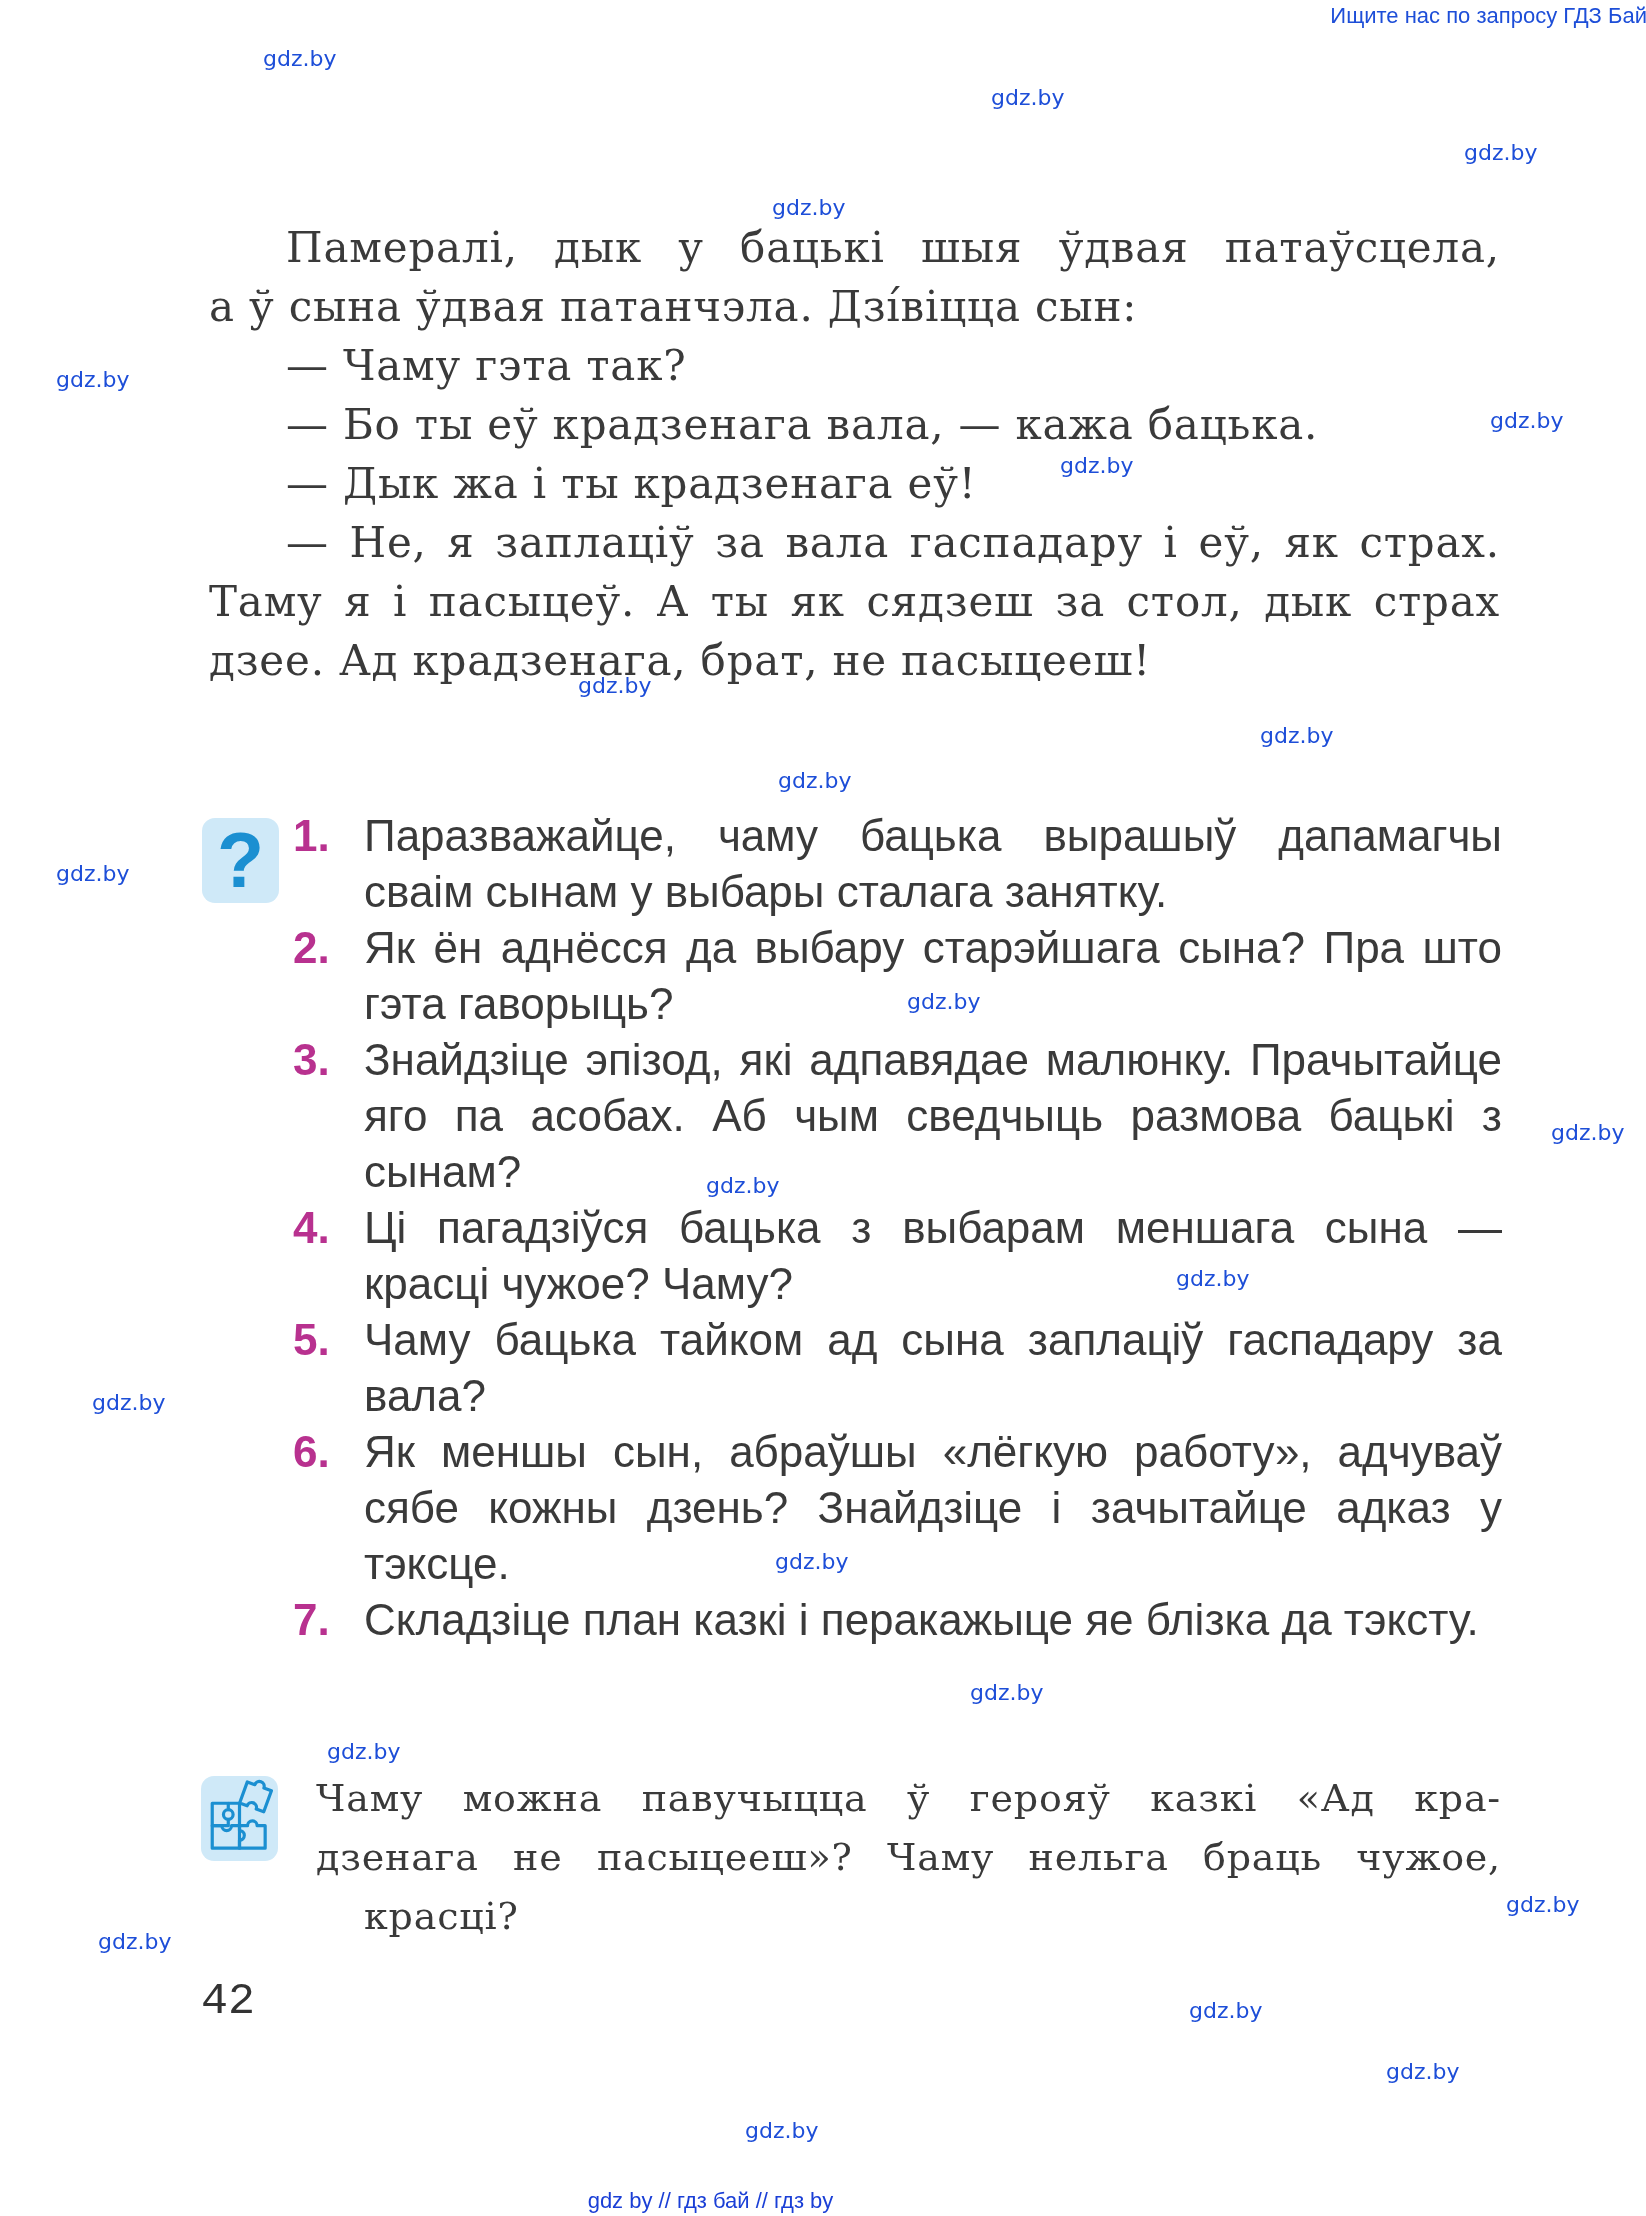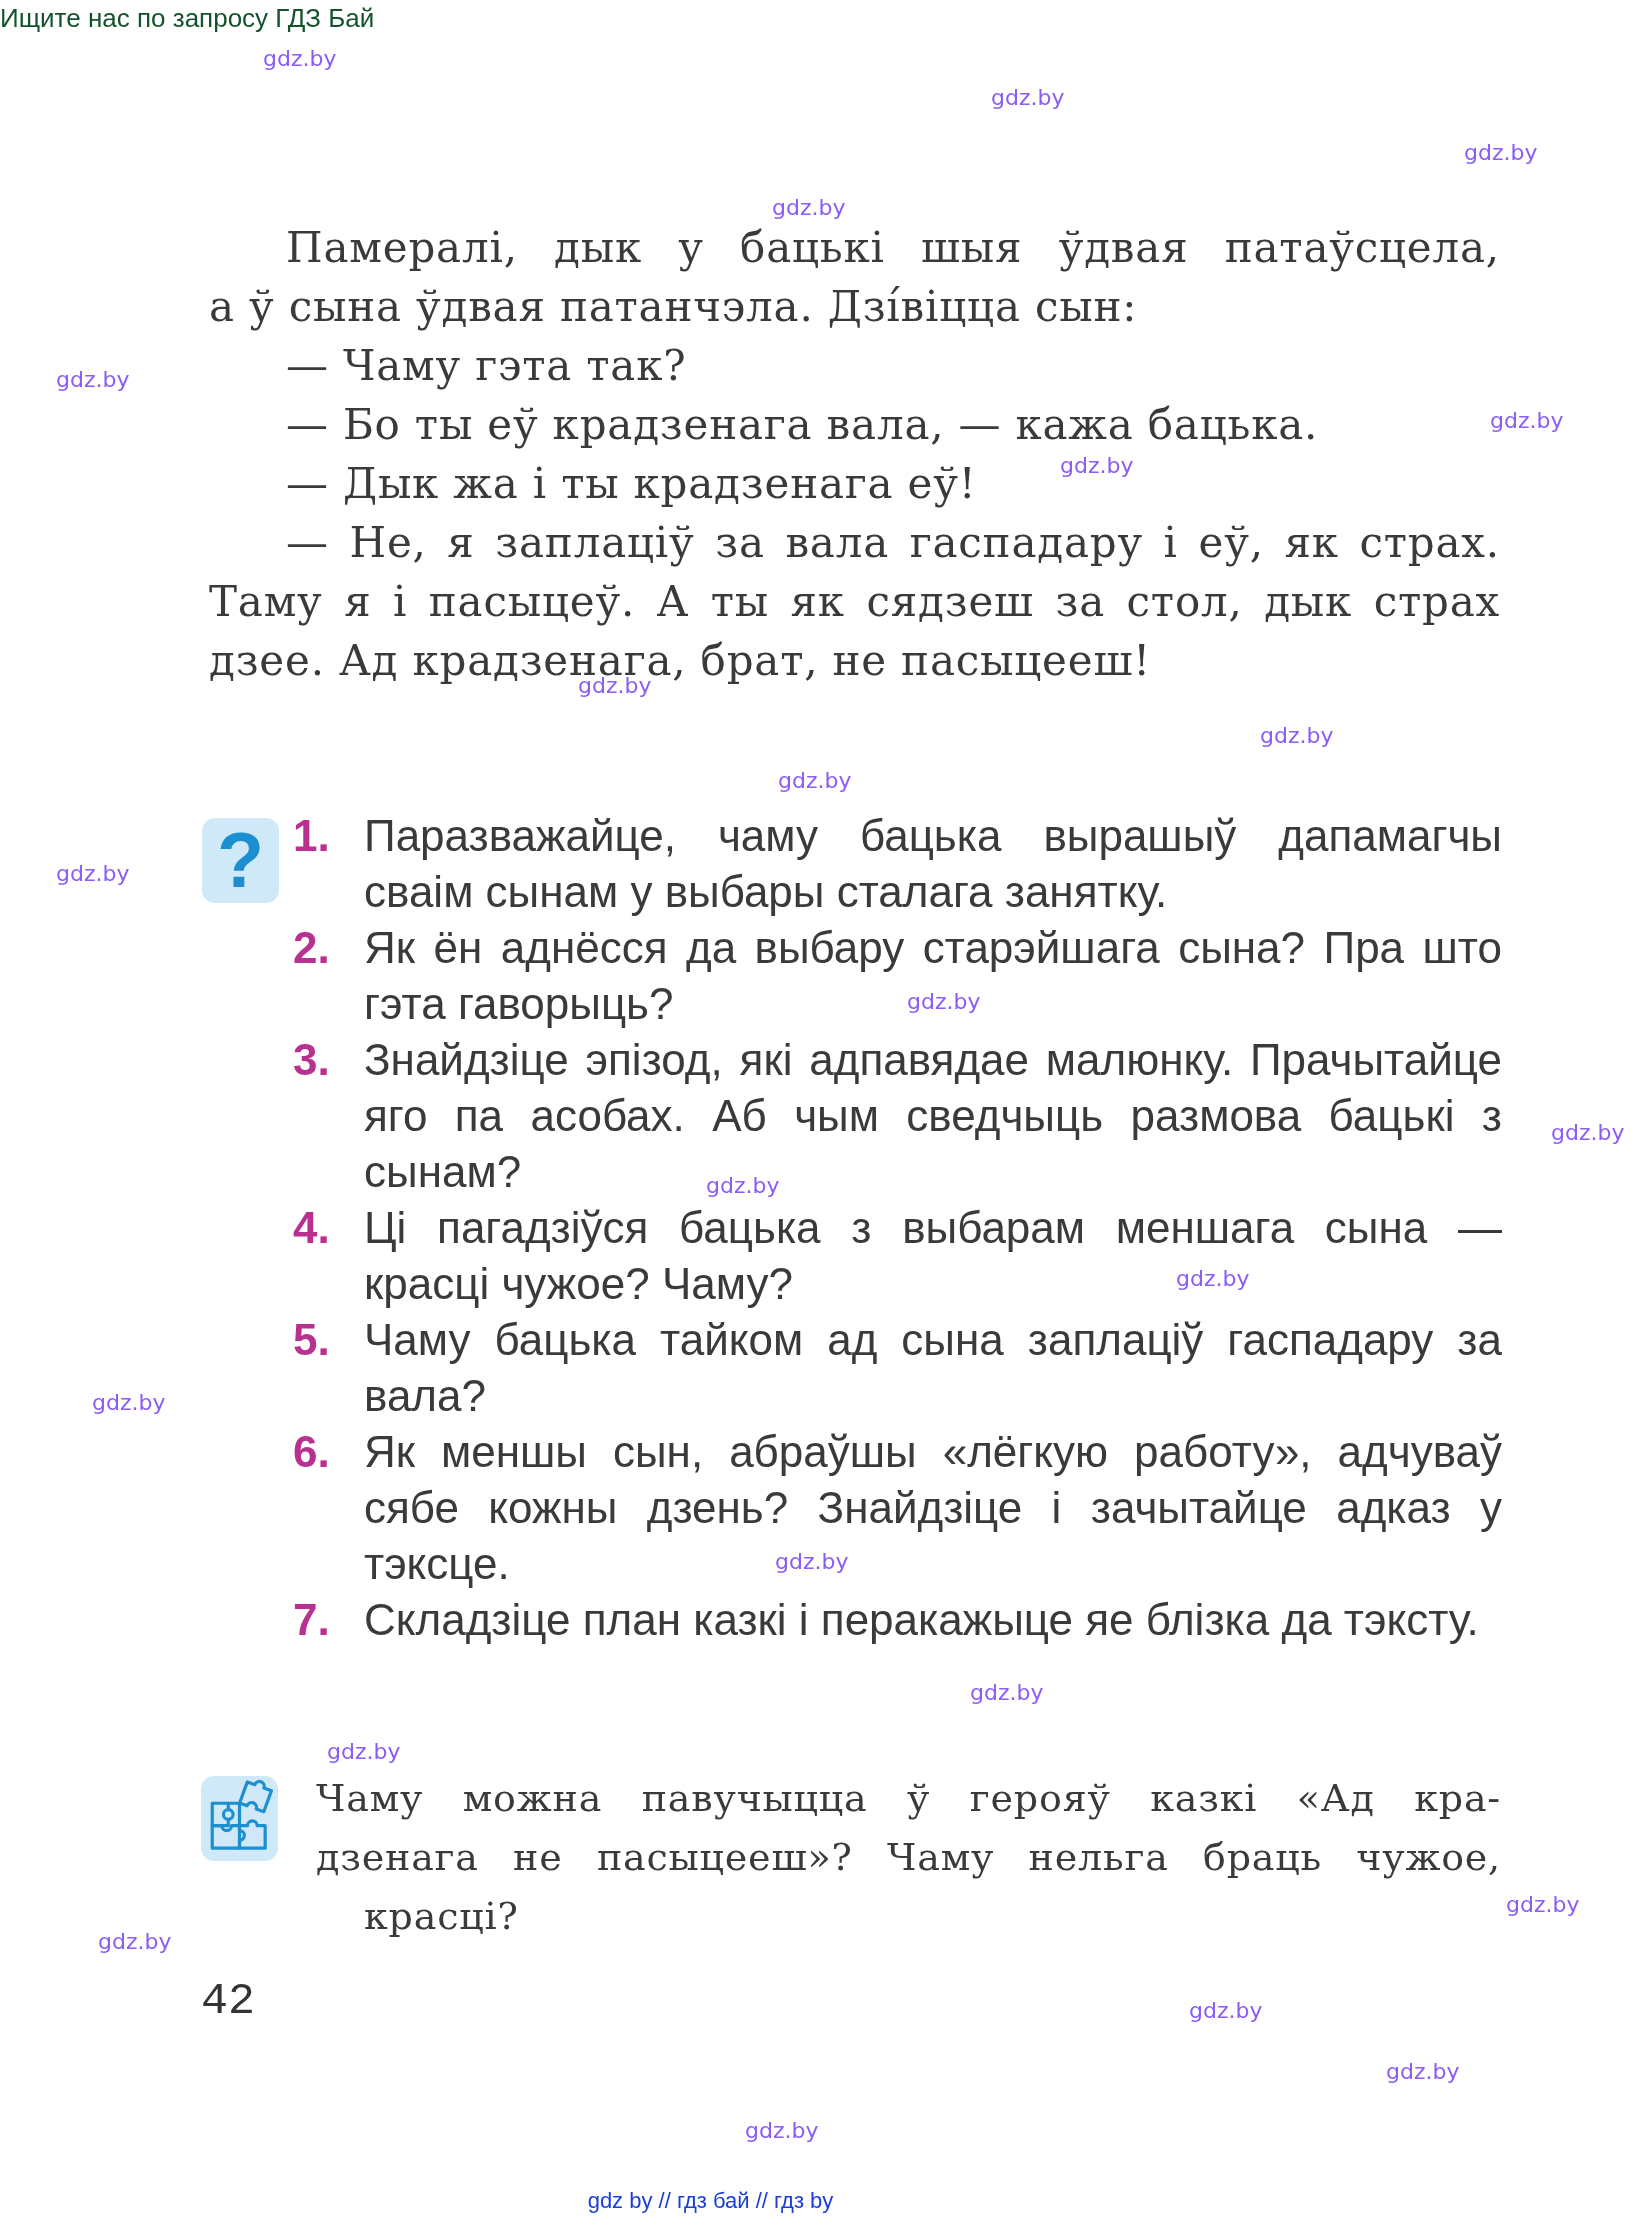--- a/index.html
+++ b/index.html
@@ -1,23 +1,23 @@
 <!DOCTYPE html>
 <html style="font-size:13px"><head>
 <meta charset="utf-8">
 <style>
   html, body { margin: 0; padding: 0; background: #ffffff; }
   body { width: 1647px; height: 2216px; position: relative; overflow: hidden; }
   .abs { position: absolute; }
   .top-banner {
-    left: 0; width: 1647px; top: 3.2px; text-align: left;
-    font-family: "Liberation Sans", sans-serif; font-size: 26px; color: #14532d;
+    left: 0; width: 1647px; top: 3.2px; text-align: right;
+    font-family: "Liberation Sans", sans-serif; font-size: 22px; color: #1d4ed8;
   }
   .wm {
-    font-family: "DejaVu Sans", sans-serif; font-size: 22px; color: #8b5cf6;
+    font-family: "DejaVu Sans", sans-serif; font-size: 22px; color: #1d4ed8;
     white-space: nowrap; line-height: 1;
   }
   .story {
     left: 201px; top: 218px; width: 1299px;
     font-family: "DejaVu Serif", serif; font-size: 42px; color: #3a3a3a;
     line-height: 59px; letter-spacing: 0.8px;
   }
   .story .line { white-space: nowrap; display: block; height: 59px; text-align: justify; text-align-last: justify; margin-left: 8px; }
   .story .line.indent { padding-left: 77px; }
   .story .line.last { text-align-last: left; }

